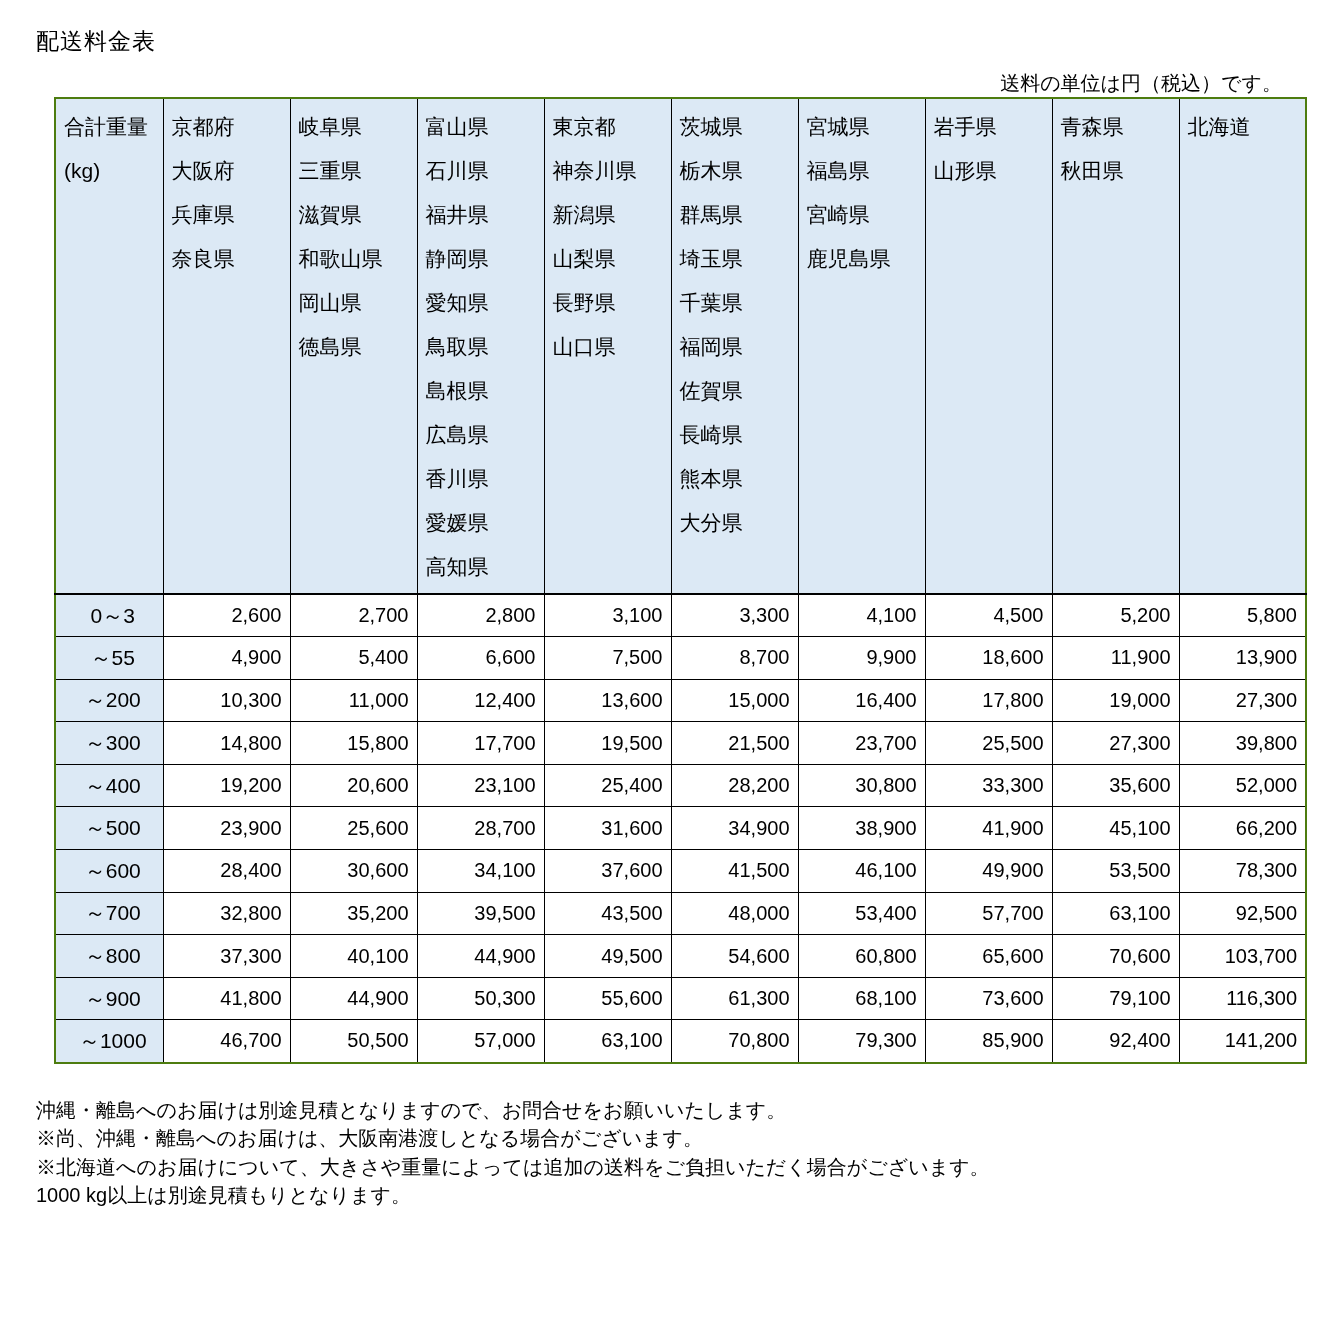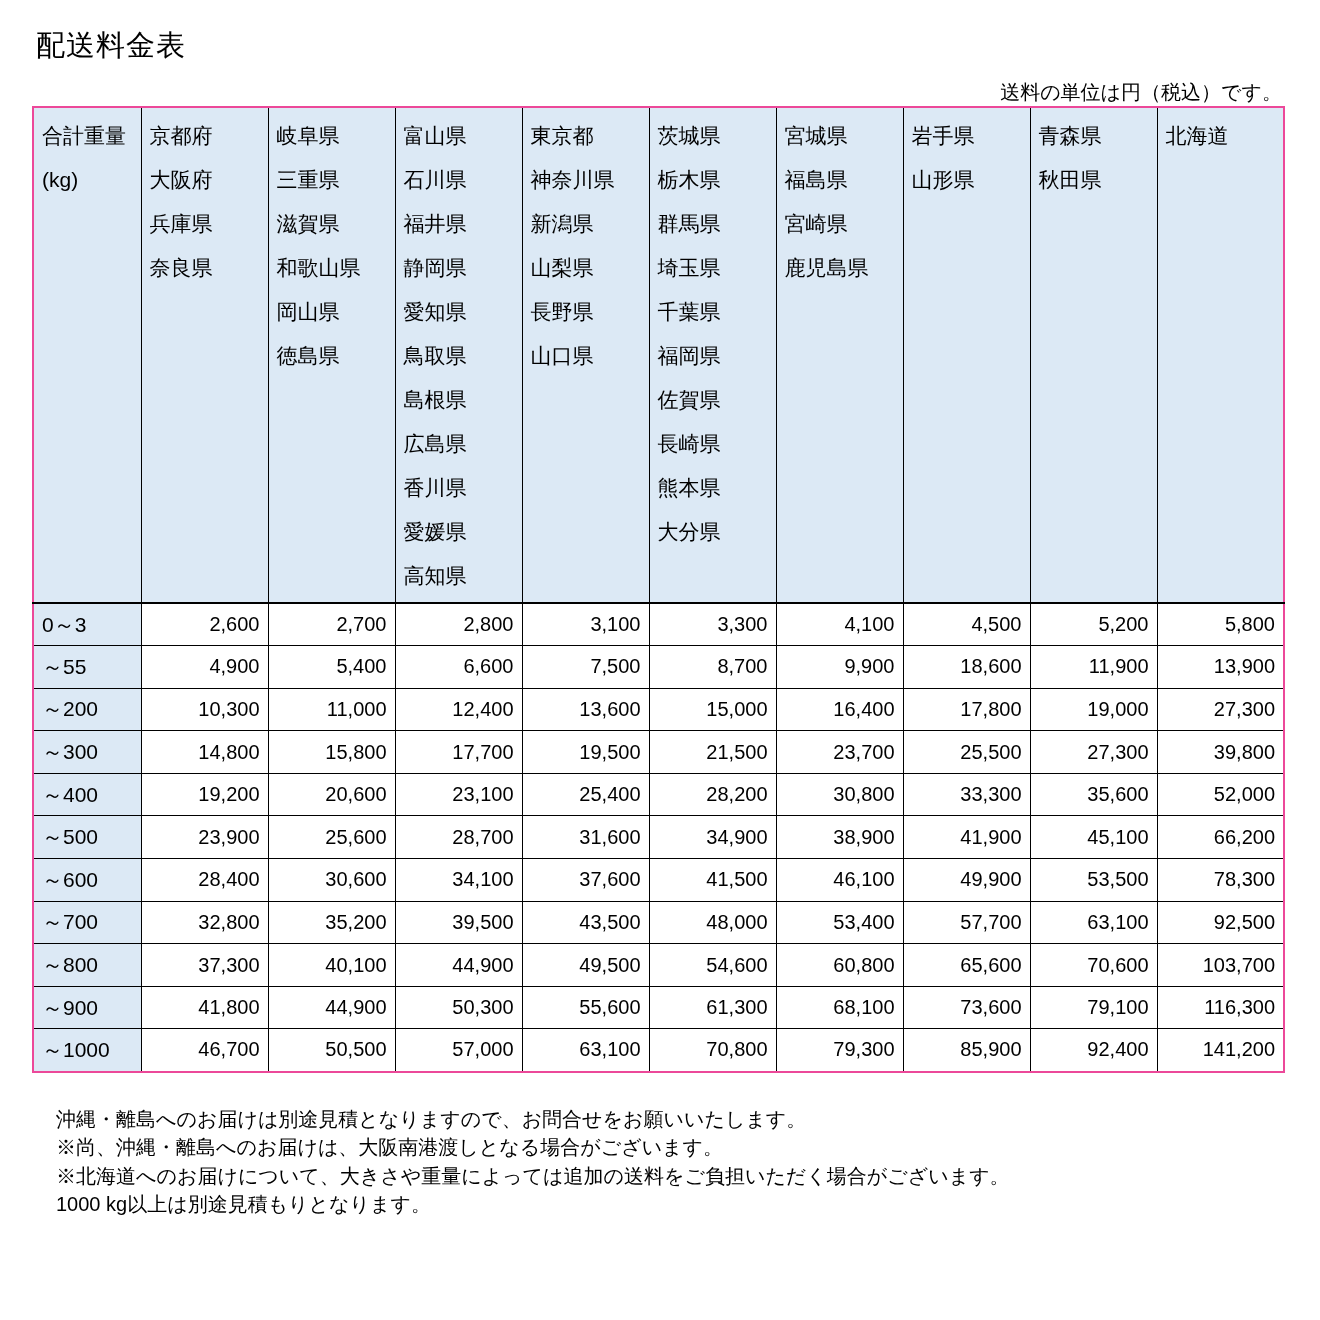--- a/index.html
+++ b/index.html
@@ -4,36 +4,36 @@
 <style>
   * { box-sizing: border-box; }
   html, body {
     margin: 0; padding: 0;
     width: 1320px; height: 1320px;
     background: #ffffff;
     color: #000000;
     font-family: "Liberation Sans", sans-serif;
   }
   .page-title {
-    font-size: 29px;
+    font-size: 23px;
     font-weight: 400;
     margin: 26px 0 13px 36px;
     letter-spacing: 1px;
   }
   .unit-note {
     font-size: 20px;
     text-align: right;
     margin: 10px 38px 0 0;
   }
   table.fee-table {
     border-collapse: collapse;
     table-layout: fixed;
-    margin-left: 32px;
+    margin-left: 54px;
     width: 1250px;
-    border: 2px solid #ec4899;
+    border: 2px solid #4d7c0f;
   }
   .fee-table th, .fee-table td {
     border: 1px solid #000;
   }
   .fee-table thead tr {
     border-bottom: 2px solid #000;
   }
   .fee-table thead th {
     background: #dce9f5;
     vertical-align: top;
@@ -42,39 +42,38 @@
     font-size: 21px;
     padding: 6px 4px 4px 8px;
     height: 482px;
   }
   .fee-table thead th div {
     line-height: 44px;
     white-space: nowrap;
   }
   .fee-table tbody th {
     background: #dce9f5;
-    text-align: left;
+    text-align: center;
     font-weight: 400;
     font-size: 21px;
     padding-left: 8px;
     height: 42.6px;
   }
   .fee-table tbody td {
     text-align: right;
     font-size: 20px;
     padding-right: 8px;
     background: #ffffff;
   }
   .footnotes {
     margin: 32px 0 0 36px;
   }
   .footnotes div {
     font-size: 20px;
     line-height: 28.5px;
-    margin-left: 20px;
   }
 </style>
 </head>
 <body>
 
 <div class="page-title">配送料金表</div>
 
 <div class="unit-note">送料の単位は円（税込）です。</div>
 
 <table class="fee-table">

